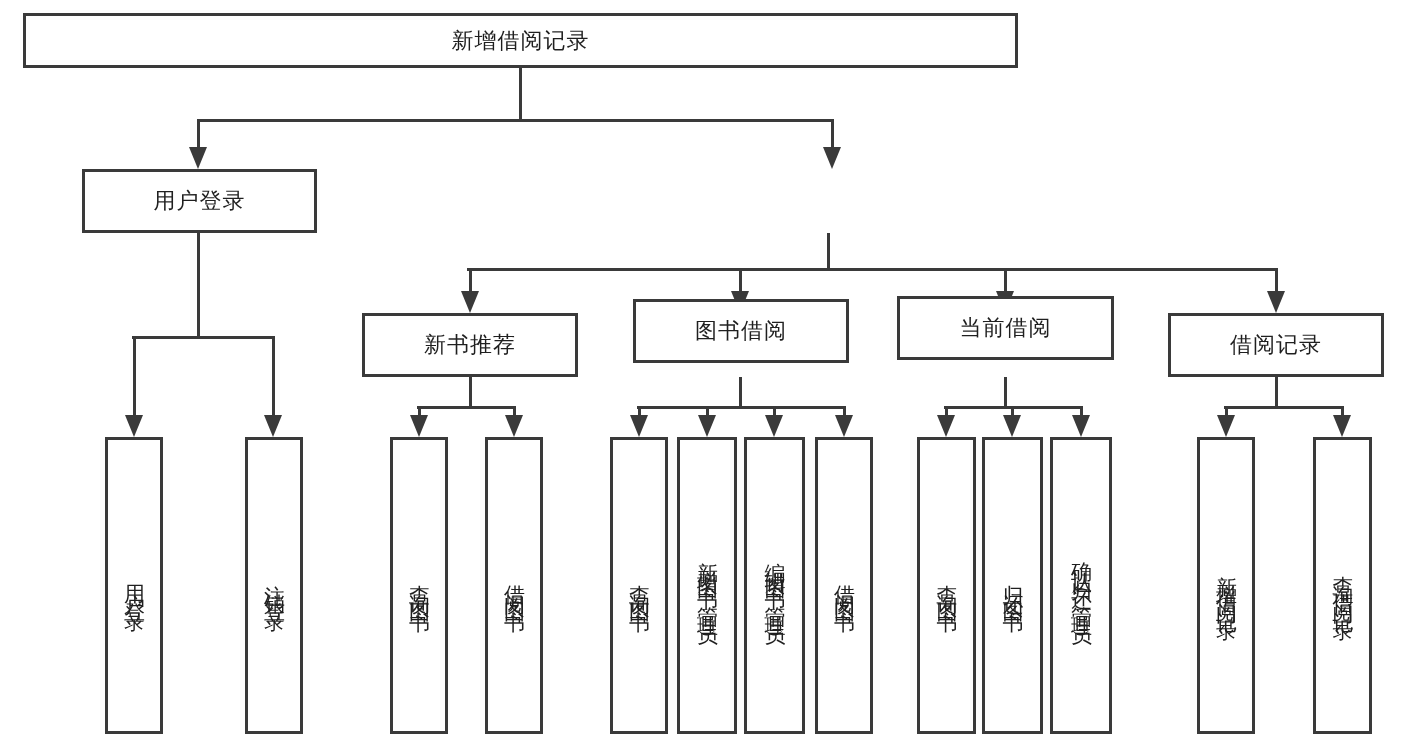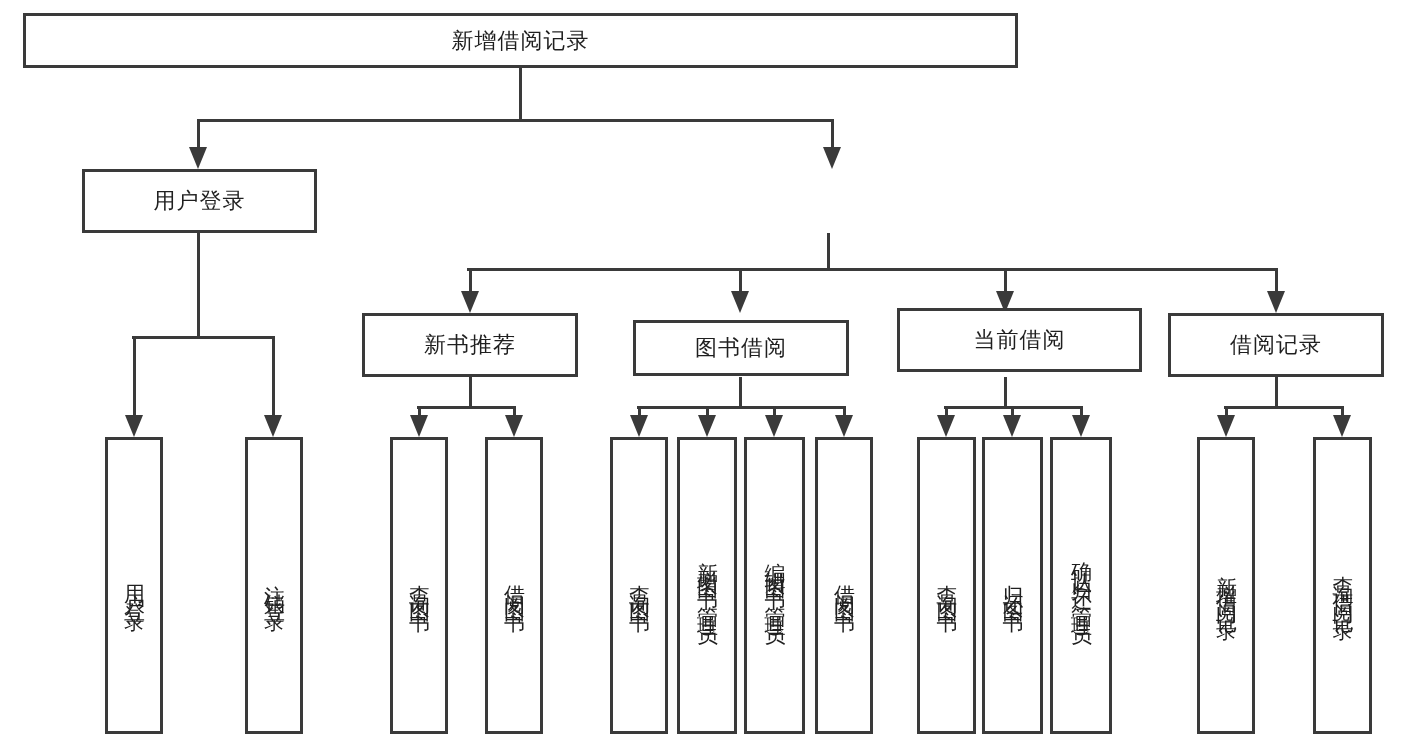--- a/index.html
+++ b/index.html
@@ -96,24 +96,24 @@
   <div class="vline" style="left:739px;top:268px;height:25px;"></div>
   <div class="tri" style="left:731px;top:291px;"></div>
   <div class="vline" style="left:1004px;top:268px;height:25px;"></div>
   <div class="tri" style="left:996px;top:291px;"></div>
   <div class="vline" style="left:1275px;top:268px;height:25px;"></div>
   <div class="tri" style="left:1267px;top:291px;"></div>
 
   <div class="box" style="left:362px;top:313px;width:216px;height:64px;">
     <span>新书推荐</span>
   </div>
-  <div class="box" style="left:633px;top:320px;width:216px;height:56px;">
+  <div class="box" style="left:633px;top:299px;width:216px;height:64px;">
     <span>图书借阅</span>
   </div>
-  <div class="box" style="left:897px;top:308px;width:245px;height:64px;">
+  <div class="box" style="left:897px;top:296px;width:217px;height:64px;">
     <span>当前借阅</span>
   </div>
   <div class="box" style="left:1168px;top:313px;width:216px;height:64px;">
     <span>借阅记录</span>
   </div>
 
   <div class="vline" style="left:469px;top:377px;height:32px;"></div>
   <div class="hline" style="left:417px;top:406px;width:99px;"></div>
   <div class="vline" style="left:418px;top:406px;height:12px;"></div>
   <div class="tri" style="left:410px;top:415px;"></div>

